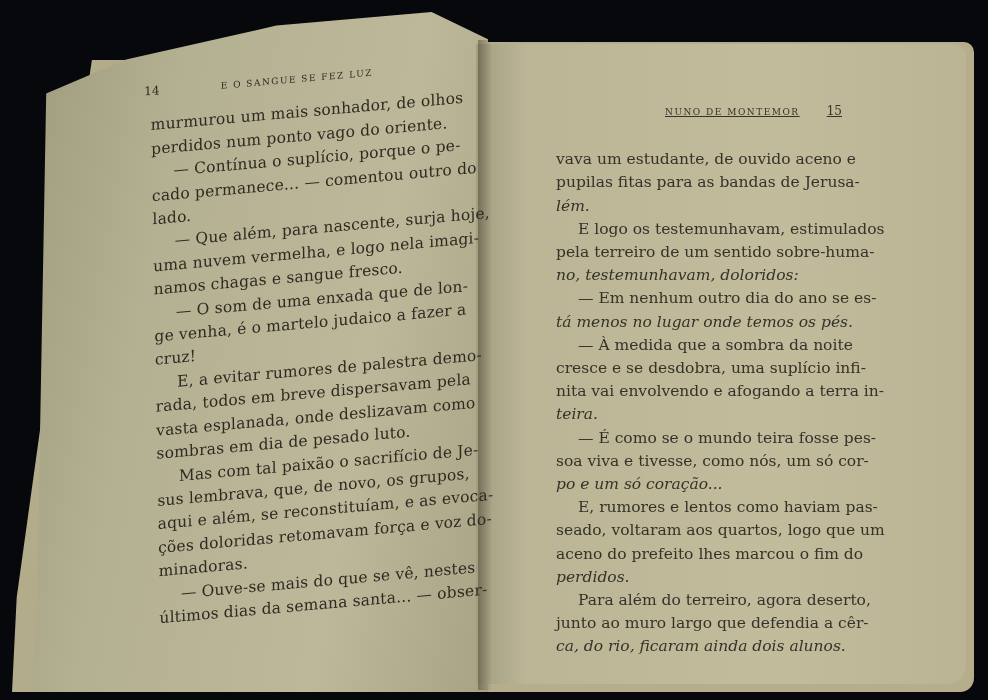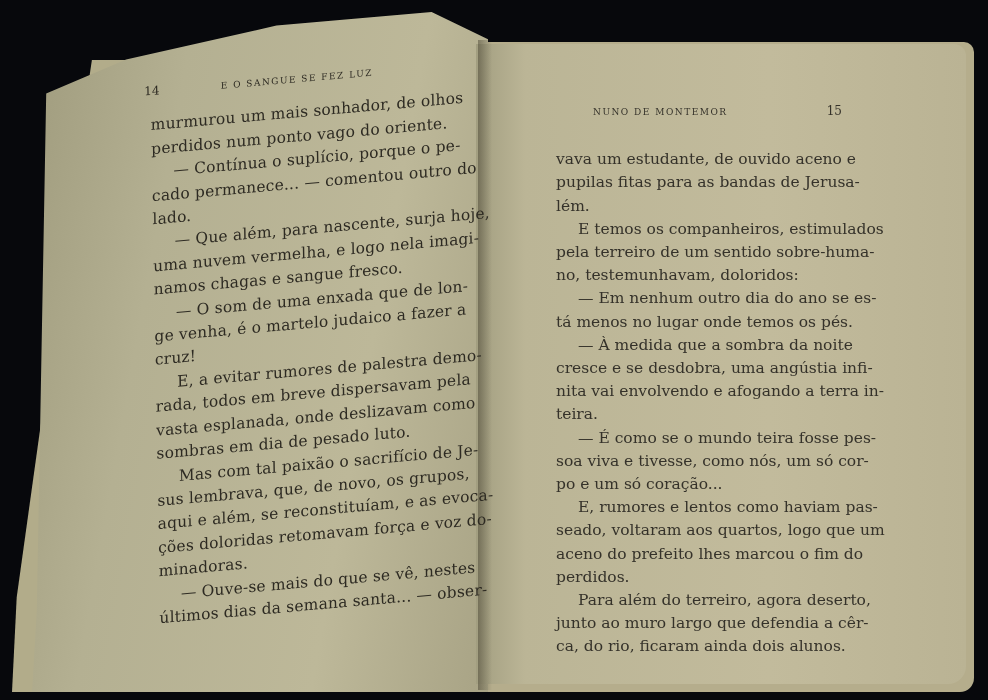--- a/index.html
+++ b/index.html
@@ -49,24 +49,24 @@
     position:absolute; left:556px; top:100px; width:280px;
     color:#35322a;
     font-size:15.5px; line-height:23.2px;
   }
   .running-head {
     font-size:9px; letter-spacing:1.5px; text-transform:uppercase;
     display:flex; justify-content:space-between; align-items:baseline;
     margin-bottom:10px;
   }
   .text-left .running-head { margin-left:-6px; }
-  .text-right .running-head { margin-left:37px; margin-right:-6px; margin-bottom:24px; }
+  .text-right .running-head { margin-left:109px; margin-right:-6px; margin-bottom:24px;text-decoration:underline; }
   .pagenum { font-size:12px; letter-spacing:0; }
   .line { white-space:nowrap; display:block; text-align:justify; text-align-last:justify; }
-  .line.last { text-align-last:left; }
+  .line.last { text-align-last:left;font-style:italic; }
   .indent { padding-left:22px; }
   .text-left .line { font-style:normal; }
 </style>
 </head>
 <body>
 
 <div class="book">
   <div class="stack-left"></div>
   <div class="stack-right"></div>
   <div class="page-left"></div>
@@ -107,27 +107,27 @@
 
   <div class="text-right">
     <div class="running-head">
       <span>Nuno de Montemor</span>
       <span class="pagenum">15</span>
     </div>
     <div>
         <span class="line">vava um estudante, de ouvido aceno e</span>
         <span class="line">pupilas fitas para as bandas de Jerusa-</span>
         <span class="line last">lém.</span>
-        <span class="line indent">E temos os companheiros, estimulados</span>
+        <span class="line indent">E logo os testemunhavam, estimulados</span>
         <span class="line">pela terreiro de um sentido sobre-huma-</span>
         <span class="line last">no, testemunhavam, doloridos:</span>
         <span class="line indent">— Em nenhum outro dia do ano se es-</span>
         <span class="line last">tá menos no lugar onde temos os pés.</span>
         <span class="line indent">— À medida que a sombra da noite</span>
-        <span class="line">cresce e se desdobra, uma angústia infi-</span>
+        <span class="line">cresce e se desdobra, uma suplício infi-</span>
         <span class="line">nita vai envolvendo e afogando a terra in-</span>
         <span class="line last">teira.</span>
         <span class="line indent">— É como se o mundo teira fosse pes-</span>
         <span class="line">soa viva e tivesse, como nós, um só cor-</span>
         <span class="line last">po e um só coração...</span>
         <span class="line indent">E, rumores e lentos como haviam pas-</span>
         <span class="line">seado, voltaram aos quartos, logo que um</span>
         <span class="line">aceno do prefeito lhes marcou o fim do</span>
         <span class="line last">perdidos.</span>
         <span class="line indent">Para além do terreiro, agora deserto,</span>

